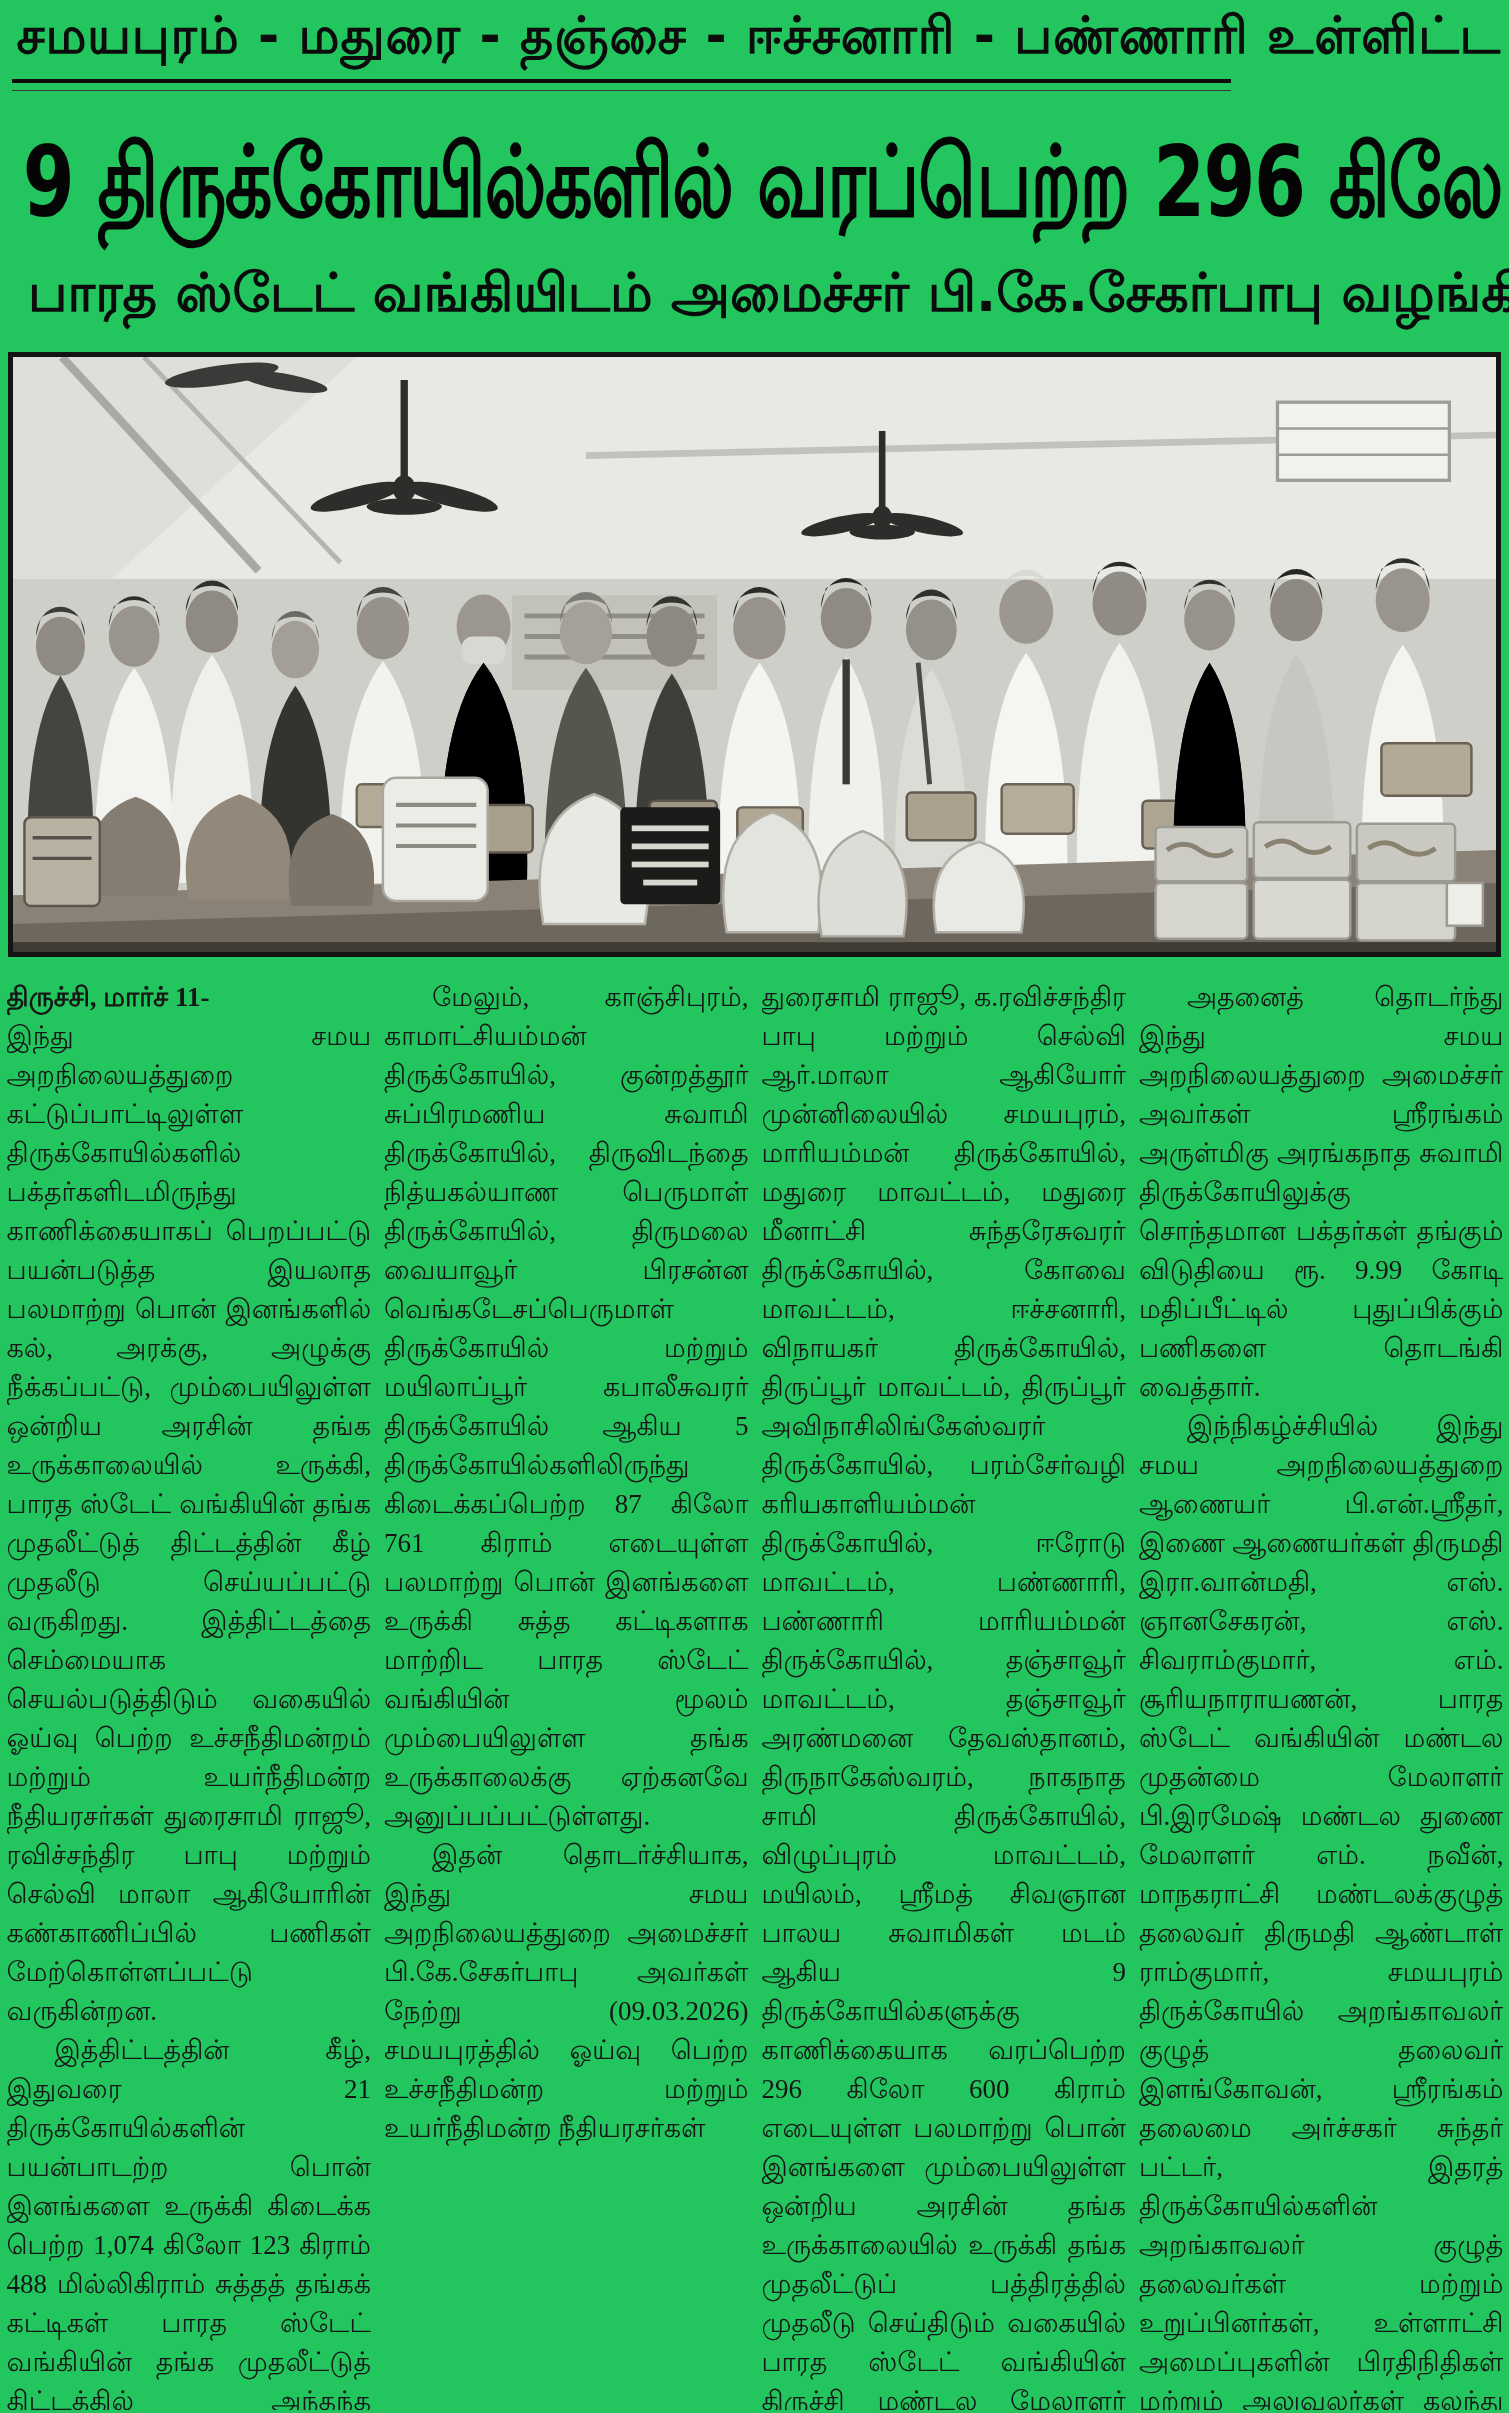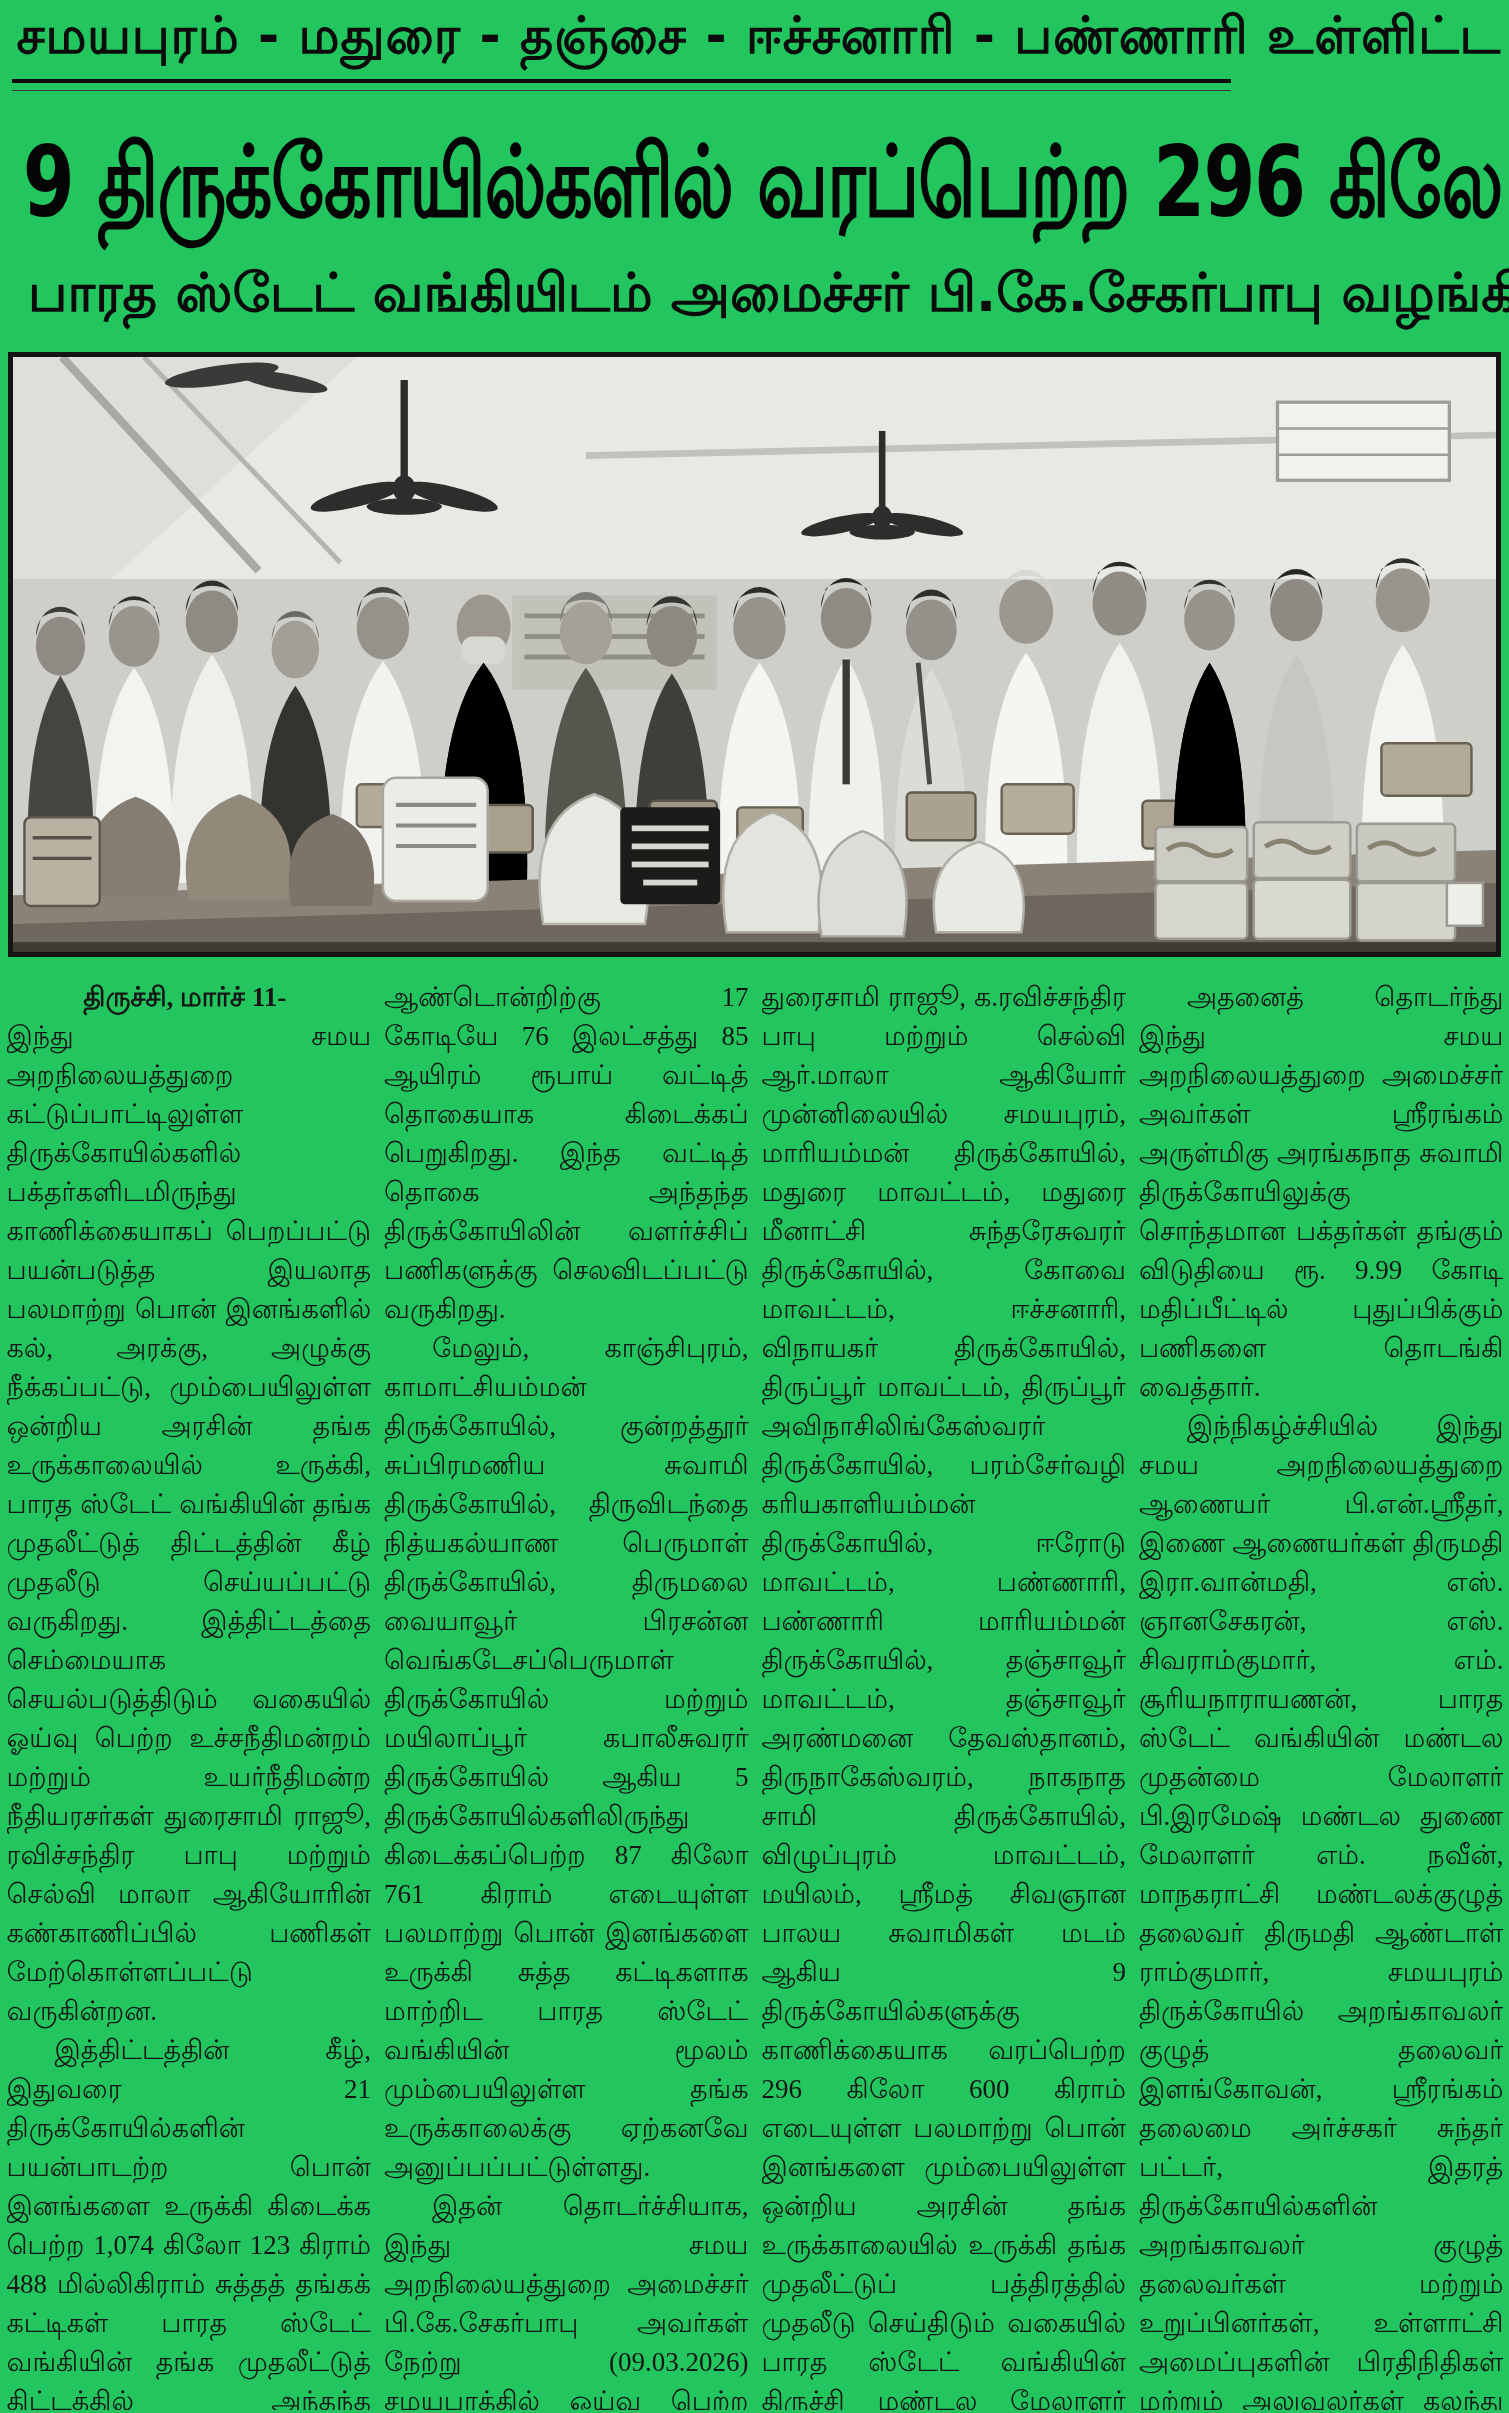--- a/index.html
+++ b/index.html
@@ -49,21 +49,21 @@
     position:absolute;top:978px;left:6.6px;right:6.6px;bottom:3.3px;
     display:flex;gap:13px;
   }
   .col{
     flex:1 1 0;overflow:hidden;
     font-size:27px;line-height:39px;
     text-align:justify;color:#161616;
   }
   .para{margin:0;text-indent:48px;}
   .para.flush{text-indent:0;}
-  .para.dateline{text-indent:0;text-align:center;padding-right:8.2px;font-weight:bold;}
+  .para.dateline{text-indent:0;text-align:left;padding-right:8.2px;font-weight:bold;}
 </style>
 </head>
 <body>
 
 <div class="page">
 
   <div class="kicker">சமயபுரம் - மதுரை - தஞ்சை - ஈச்சனாரி - பண்ணாரி உள்ளிட்ட</div>
   <div class="kicker-rule"></div>
   <div class="headline-main">9 திருக்கோயில்களில் வரப்பெற்ற 296 கிலோ பொன் மாற்று - தங்க முதலீடு!</div>
   <div class="headline-sub">பாரத ஸ்டேட் வங்கியிடம் அமைச்சர் பி.கே.சேகர்பாபு வழங்கினார்!</div>
@@ -232,21 +232,20 @@
     </svg>
   </figure>
 
   <div class="columns">
     <div class="col">
         <p class="para dateline">திருச்சி, மார்ச் 11-</p>
         <p class="para flush">இந்து சமய அறநிலையத்துறை கட்டுப்பாட்டிலுள்ள திருக்கோயில்களில் பக்தர்களிடமிருந்து காணிக்கையாகப் பெறப்பட்டு பயன்படுத்த இயலாத பலமாற்று பொன் இனங்களில் கல், அரக்கு, அழுக்கு நீக்கப்பட்டு, மும்பையிலுள்ள ஒன்றிய அரசின் தங்க உருக்காலையில் உருக்கி, பாரத ஸ்டேட் வங்கியின் தங்க முதலீட்டுத் திட்டத்தின் கீழ் முதலீடு செய்யப்பட்டு வருகிறது. இத்திட்டத்தை செம்மையாக செயல்படுத்திடும் வகையில் ஓய்வு பெற்ற உச்சநீதிமன்றம் மற்றும் உயர்நீதிமன்ற நீதியரசர்கள் துரைசாமி ராஜூ, ரவிச்சந்திர பாபு மற்றும் செல்வி மாலா ஆகியோரின் கண்காணிப்பில் பணிகள் மேற்கொள்ளப்பட்டு வருகின்றன.</p>
         <p class="para indent">இத்திட்டத்தின் கீழ், இதுவரை 21 திருக்கோயில்களின் பயன்பாடற்ற பொன் இனங்களை உருக்கி கிடைக்க பெற்ற 1,074 கிலோ 123 கிராம் 488 மில்லிகிராம் சுத்தத் தங்கக் கட்டிகள் பாரத ஸ்டேட் வங்கியின் தங்க முதலீட்டுத் திட்டத்தில் அந்தந்த திருக்கோயிலின் பெயரில் முதலீடு செய்யப்பட்டுள்ளன. இதன் மூலம்</p>
       </div>
     <div class="col">
-        <p class="para flush">ஆண்டொன்றிற்கு 17 கோடியே 76 இலட்சத்து 85 ஆயிரம் ரூபாய் வட்டித் தொகையாக கிடைக்கப் பெறுகிறது. இந்த வட்டித் தொகை அந்தந்த திருக்கோயிலின் வளர்ச்சிப் பணிகளுக்கு செலவிடப்பட்டு வருகிறது.</p>
         <p class="para indent">மேலும், காஞ்சிபுரம், காமாட்சியம்மன் திருக்கோயில், குன்றத்தூர் சுப்பிரமணிய சுவாமி திருக்கோயில், திருவிடந்தை நித்யகல்யாண பெருமாள் திருக்கோயில், திருமலை வையாவூர் பிரசன்ன வெங்கடேசப்பெருமாள் திருக்கோயில் மற்றும் மயிலாப்பூர் கபாலீசுவரர் திருக்கோயில் ஆகிய 5 திருக்கோயில்களிலிருந்து கிடைக்கப்பெற்ற 87 கிலோ 761 கிராம் எடையுள்ள பலமாற்று பொன் இனங்களை உருக்கி சுத்த கட்டிகளாக மாற்றிட பாரத ஸ்டேட் வங்கியின் மூலம் மும்பையிலுள்ள தங்க உருக்காலைக்கு ஏற்கனவே அனுப்பப்பட்டுள்ளது.</p>
         <p class="para indent">இதன் தொடர்ச்சியாக, இந்து சமய அறநிலையத்துறை அமைச்சர் பி.கே.சேகர்பாபு அவர்கள் நேற்று (09.03.2026) சமயபுரத்தில் ஓய்வு பெற்ற உச்சநீதிமன்ற மற்றும் உயர்நீதிமன்ற நீதியரசர்கள்</p>
       </div>
     <div class="col">
         <p class="para flush">துரைசாமி ராஜூ, க.ரவிச்சந்திர பாபு மற்றும் செல்வி ஆர்.மாலா ஆகியோர் முன்னிலையில் சமயபுரம், மாரியம்மன் திருக்கோயில், மதுரை மாவட்டம், மதுரை மீனாட்சி சுந்தரேசுவரர் திருக்கோயில், கோவை மாவட்டம், ஈச்சனாரி, விநாயகர் திருக்கோயில், திருப்பூர் மாவட்டம், திருப்பூர் அவிநாசிலிங்கேஸ்வரர் திருக்கோயில், பரம்சேர்வழி கரியகாளியம்மன் திருக்கோயில், ஈரோடு மாவட்டம், பண்ணாரி, பண்ணாரி மாரியம்மன் திருக்கோயில், தஞ்சாவூர் மாவட்டம், தஞ்சாவூர் அரண்மனை தேவஸ்தானம், திருநாகேஸ்வரம், நாகநாத சாமி திருக்கோயில், விழுப்புரம் மாவட்டம், மயிலம், ஸ்ரீமத் சிவஞான பாலய சுவாமிகள் மடம் ஆகிய 9 திருக்கோயில்களுக்கு காணிக்கையாக வரப்பெற்ற 296 கிலோ 600 கிராம் எடையுள்ள பலமாற்று பொன் இனங்களை மும்பையிலுள்ள ஒன்றிய அரசின் தங்க உருக்காலையில் உருக்கி தங்க முதலீட்டுப் பத்திரத்தில் முதலீடு செய்திடும் வகையில் பாரத ஸ்டேட் வங்கியின் திருச்சி மண்டல மேலாளர் எல்.வேலப்</p>
       </div>
     <div class="col">
         <p class="para indent">அதனைத் தொடர்ந்து இந்து சமய அறநிலையத்துறை அமைச்சர் அவர்கள் ஸ்ரீரங்கம் அருள்மிகு அரங்கநாத சுவாமி திருக்கோயிலுக்கு சொந்தமான பக்தர்கள் தங்கும் விடுதியை ரூ. 9.99 கோடி மதிப்பீட்டில் புதுப்பிக்கும் பணிகளை தொடங்கி வைத்தார்.</p>
         <p class="para indent">இந்நிகழ்ச்சியில் இந்து சமய அறநிலையத்துறை ஆணையர் பி.என்.ஸ்ரீதர், இணை ஆணையர்கள் திருமதி இரா.வான்மதி, எஸ். ஞானசேகரன், எஸ். சிவராம்குமார், எம். சூரியநாராயணன், பாரத ஸ்டேட் வங்கியின் மண்டல முதன்மை மேலாளர் பி.இரமேஷ் மண்டல துணை மேலாளர் எம். நவீன், மாநகராட்சி மண்டலக்குழுத் தலைவர் திருமதி ஆண்டாள் ராம்குமார், சமயபுரம் திருக்கோயில் அறங்காவலர் குழுத் தலைவர் இளங்கோவன், ஸ்ரீரங்கம் தலைமை அர்ச்சகர் சுந்தர் பட்டர், இதரத் திருக்கோயில்களின் அறங்காவலர் குழுத் தலைவர்கள் மற்றும் உறுப்பினர்கள், உள்ளாட்சி அமைப்புகளின் பிரதிநிதிகள் மற்றும் அலுவலர்கள் கலந்து கொண்டனர்.</p>
       </div>

